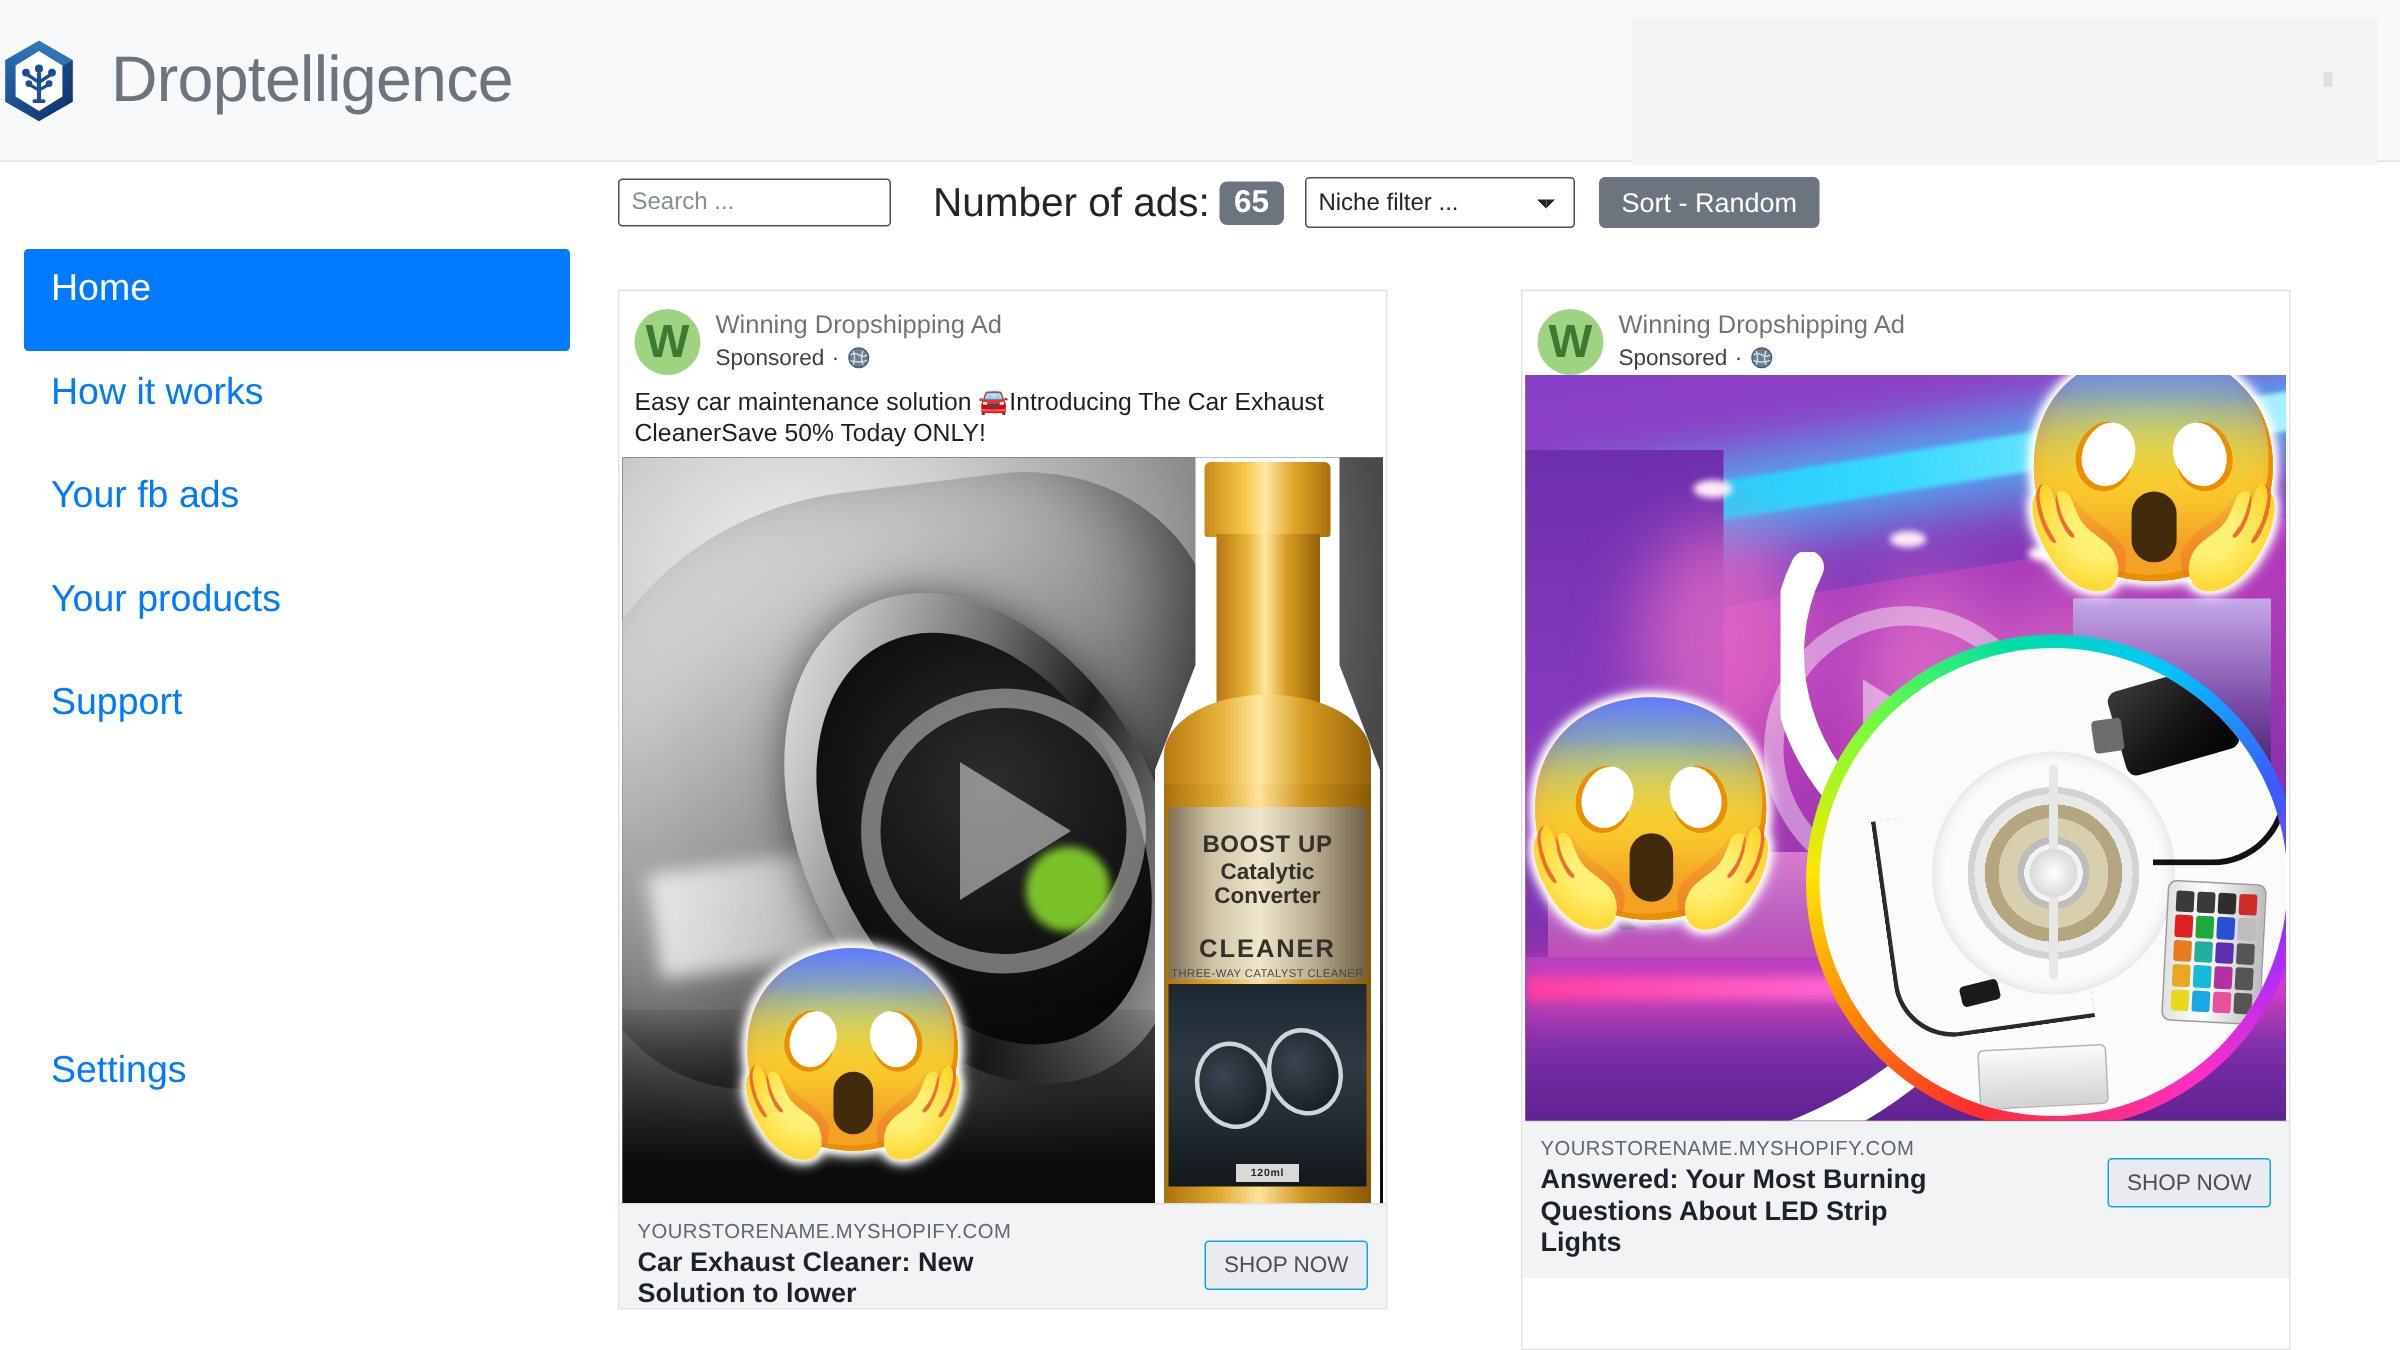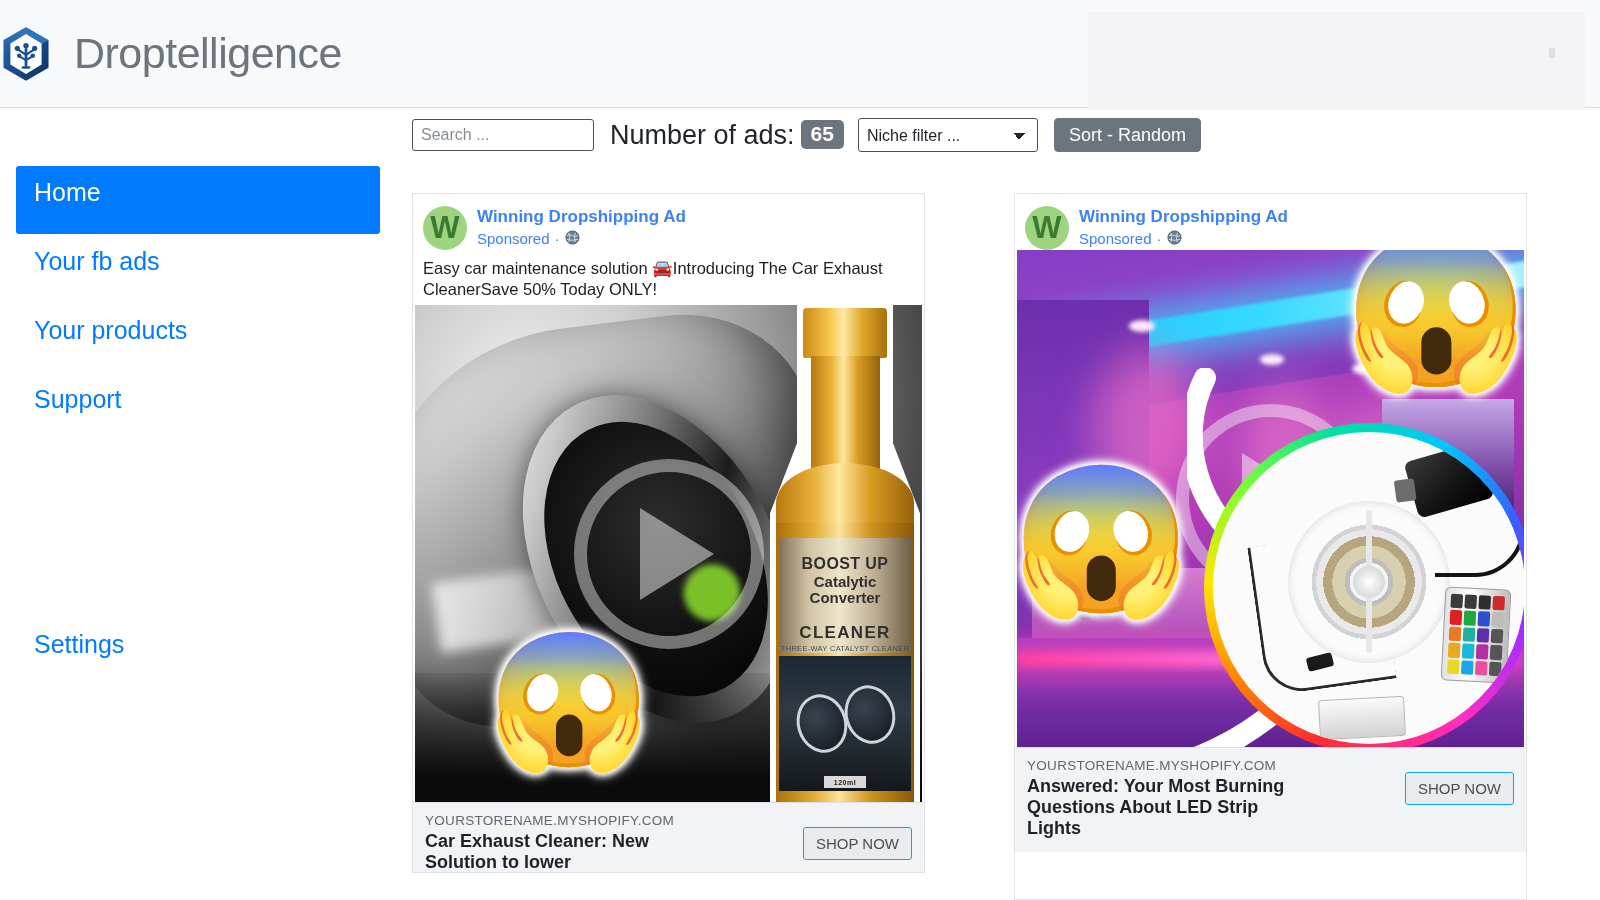--- a/index.html
+++ b/index.html
@@ -54,21 +54,21 @@
     display: flex; align-items: center; gap: 0;
   }
   .search-input {
     width: 182px; height: 32px;
     border: 1px solid #495057; border-radius: 3px;
     padding: 0 8px; font-size: 16px; color: #212529;
     font-family: "Liberation Sans", sans-serif; background: #fff;
   }
   .search-input::placeholder { color: #868e96; }
   .ads-count-label {
-    font-size: 27px; color: #212529; margin-left: 16px; white-space: nowrap; text-align: center;
+    font-size: 27px; color: #212529; margin-left: 28px; white-space: nowrap; text-align: center;
   }
   .ads-count-badge {
     display: inline-block; background: #6c757d; color: #fff;
     font-size: 21px; font-weight: bold; border-radius: 5px;
     padding: 2px 10px 3px; margin-left: 6px; vertical-align: 3px;
   }
   .niche-select {
     width: 180px; height: 34px; margin-left: 14px;
     border: 1px solid #495057; border-radius: 3px;
     background: #ffffff; font-size: 16px; color: #212529;
@@ -100,22 +100,22 @@
 
   .ad-head { display: flex; align-items: flex-start; padding: 12px 10px 0 10px; }
   .avatar {
     width: 44px; height: 44px; border-radius: 50%;
     background: #9ed47f; color: #3c7a33;
     font-size: 31px; font-weight: bold;
     display: flex; align-items: center; justify-content: center;
     flex: 0 0 auto; font-family: "Liberation Sans", sans-serif;
   }
   .ad-head-text { margin-left: 10px; padding-top: 1px; }
-  .ad-page-name { font-size: 17px; font-weight: bold; color: #3b82f6; line-height: 1.2; }
-  .ad-meta { font-size: 15px; color: #3b82f6; margin-top: 3px; display: flex; gap: 5px; }
+  .ad-page-name { font-size: 17px; font-weight: normal; color: #737373; line-height: 1.2; }
+  .ad-meta { font-size: 15px; color: #404040; margin-top: 3px; display: flex; align-items: center; gap: 5px; }
   .globe-icon { display: inline-block; width: 15px; height: 15px; }
   .ad-body-text {
     font-size: 16.5px; color: #1c1e21; line-height: 1.25;
     padding: 8px 10px 6px 10px; word-wrap: break-word;
   }
 
   
   .ad-media { position: relative; overflow: hidden; background: #222; }
   .card-1 .ad-media { height: 497px; margin: 0 2px; }
   .card-2 .ad-media { height: 497px; margin: 0 2px; }
@@ -444,20 +444,21 @@
       </g>
     </svg>
     <div class="brand-title">Droptelligence</div>
   </div>
   <div class="header-panel"></div>
   <div class="header-edge-glyph"></div>
 </div>
 
 <nav class="sidebar">
   <a class="nav-item active">Home</a>
+  <a class="nav-item">How it works</a>
   <a class="nav-item">Your fb ads</a>
   <a class="nav-item">Your products</a>
   <a class="nav-item">Support</a>
   <div class="nav-spacer"></div>
   <a class="nav-item">Settings</a>
 </nav>
 
 <div class="toolbar">
   <input class="search-input" type="text" placeholder="Search ..." style="">
   <div class="ads-count-label">

